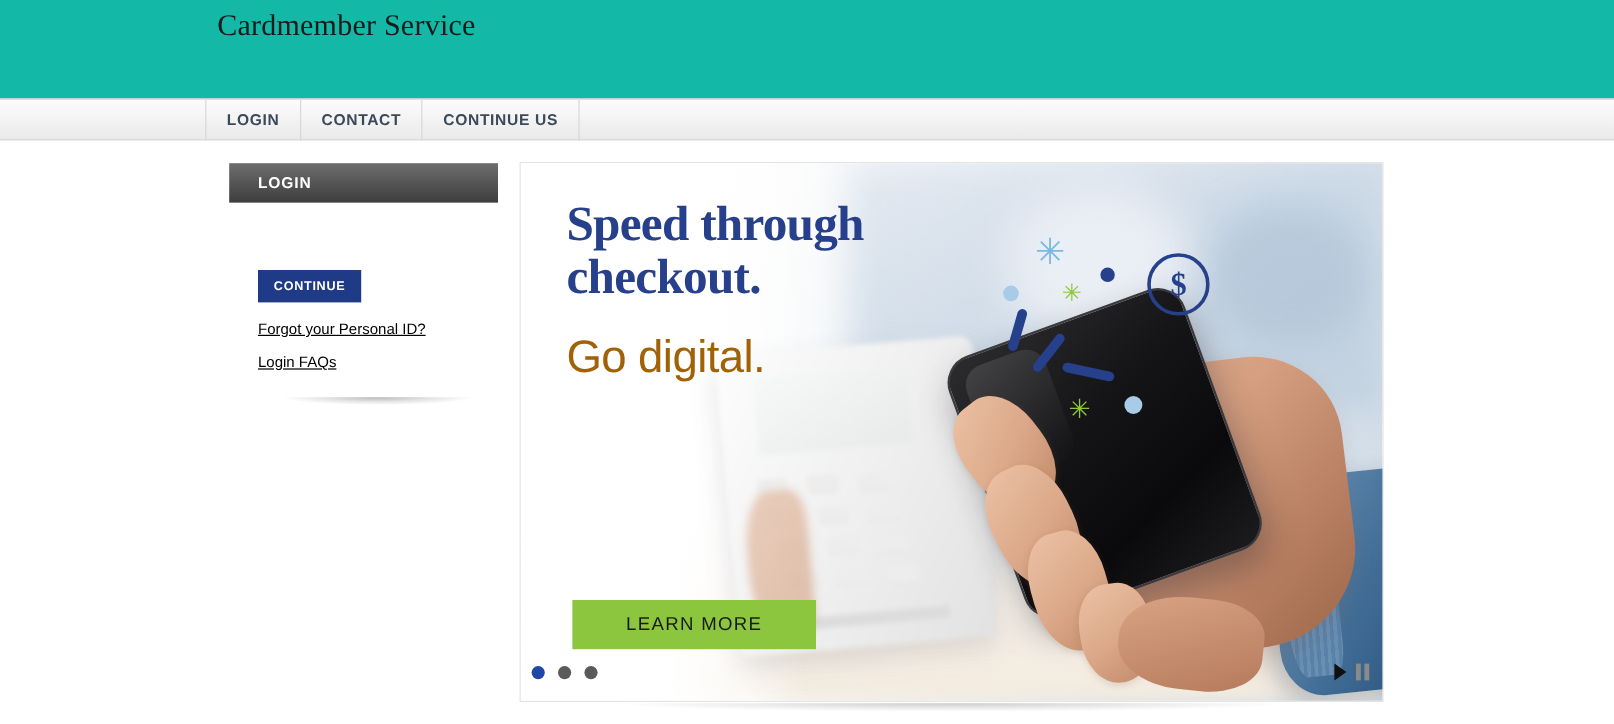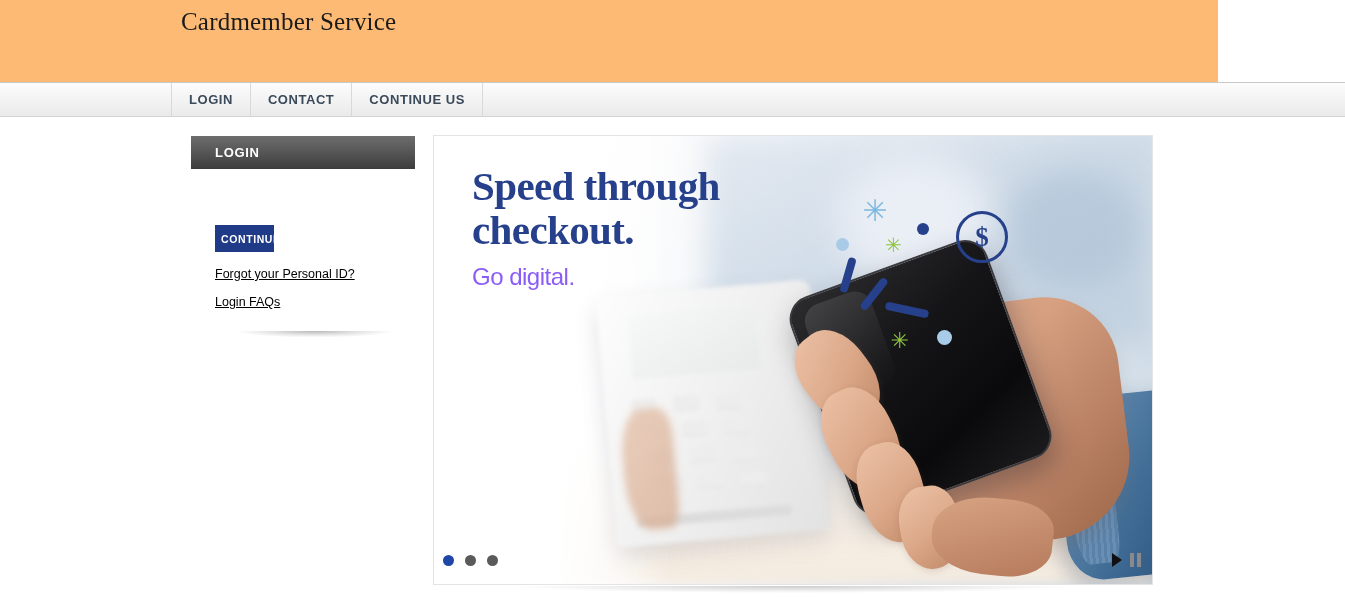--- a/index.html
+++ b/index.html
@@ -8,22 +8,22 @@
     margin: 0; padding: 0;
     width: 1345px; height: 603px;
     background: #ffffff;
     font-family: "Liberation Sans", sans-serif;
     overflow: hidden;
   }
   .page { position: relative; width: 1345px; height: 603px; background:#fff; }
 
   
   .masthead {
-    position: absolute; left: 0; top: 0; width: 1218px; height: 82px;
-    background: #fdba74;
+    position: absolute; left: 0; top: 0; width: 1345px; height: 82px;
+    background: #14b8a6;
   }
   .brand {
     position: absolute; left: 181px; top: 8px;
     font-family: "Liberation Serif", serif;
     font-size: 25px; letter-spacing: .2px; color: #1a1a1a;
     font-weight: 400; white-space: nowrap;
   }
 
   
   .navbar {
@@ -59,21 +59,21 @@
   .pid-input {
     width: 178px; height: 29px;
     border: 2px solid #121212; border-radius: 3px;
     font-size: 13.5px; color: #1f1f1f;
     padding: 0 7px; outline: none; background:#fff;
     font-family: "Liberation Sans", sans-serif;
   }
   .pid-input::placeholder { color: #9aa3ad; }
   .continue-btn {
     margin-top: 14px;
-    width: 59px; height: 27px;
+    width: 86px; height: 27px;
     background: #1f3a87; color:#fff;
     border: none; cursor: pointer;
     font-size: 10.5px; font-weight: bold; letter-spacing: .6px;
     font-family: "Liberation Sans", sans-serif;
   }
   .login-link {
     display: block; margin-top: 15px;
     font-size: 12.5px; color: #000000;
     text-decoration: underline; cursor: pointer; width: max-content;
   }
@@ -246,22 +246,22 @@
   .s2 { left: 30%; top: 30%; font-size: 20px; }
   .s3 { left: 33%; top: 92%; font-size: 22px; }
 
   
   .hero-copy { position: absolute; left: 38px; top: 28px; width: 330px; }
   .hl-bold {
     font-size: 41px; font-weight: bold; color: #26408b;
     line-height: 1.08; letter-spacing: -.6px; margin: 0; font-family: Liberation Serif, serif;
   }
   .hl-light {
-    font-size: 24px; font-weight: 400; color: #8b5cf6;
-    line-height: 1.18; letter-spacing: -.5px; margin: 10px 0 0 0;
+    font-size: 38px; font-weight: 400; color: #a16207;
+    line-height: 1.18; letter-spacing: -.5px; margin: 23px 0 0 0;
   }
   .learn-btn {
     position: absolute; left: 43px; bottom: 43px;
     width: 203px; height: 41px;
     background: #8cc63e; color: #1a1a1a;
     border: none; cursor: pointer;
     font-size: 15.5px; letter-spacing: 1.1px;
     font-family: "Liberation Sans", sans-serif;
   }
 
@@ -361,20 +361,21 @@
           <div class="star green s2">✳</div>
           <div class="star green s3">✳</div>
         </div>
       </div>
 
       <div class="hero-copy">
         <p class="hl-bold">Speed through checkout.</p>
         <p class="hl-light">Go digital.</p>
       </div>
 
+      <button class="learn-btn">LEARN MORE</button>
 
       <div class="dots">
         <div class="dot active"></div>
         <div class="dot"></div>
         <div class="dot"></div>
       </div>
 
       <div class="playback">
         <div class="play-icon"></div>
         <div class="pause-icon">

